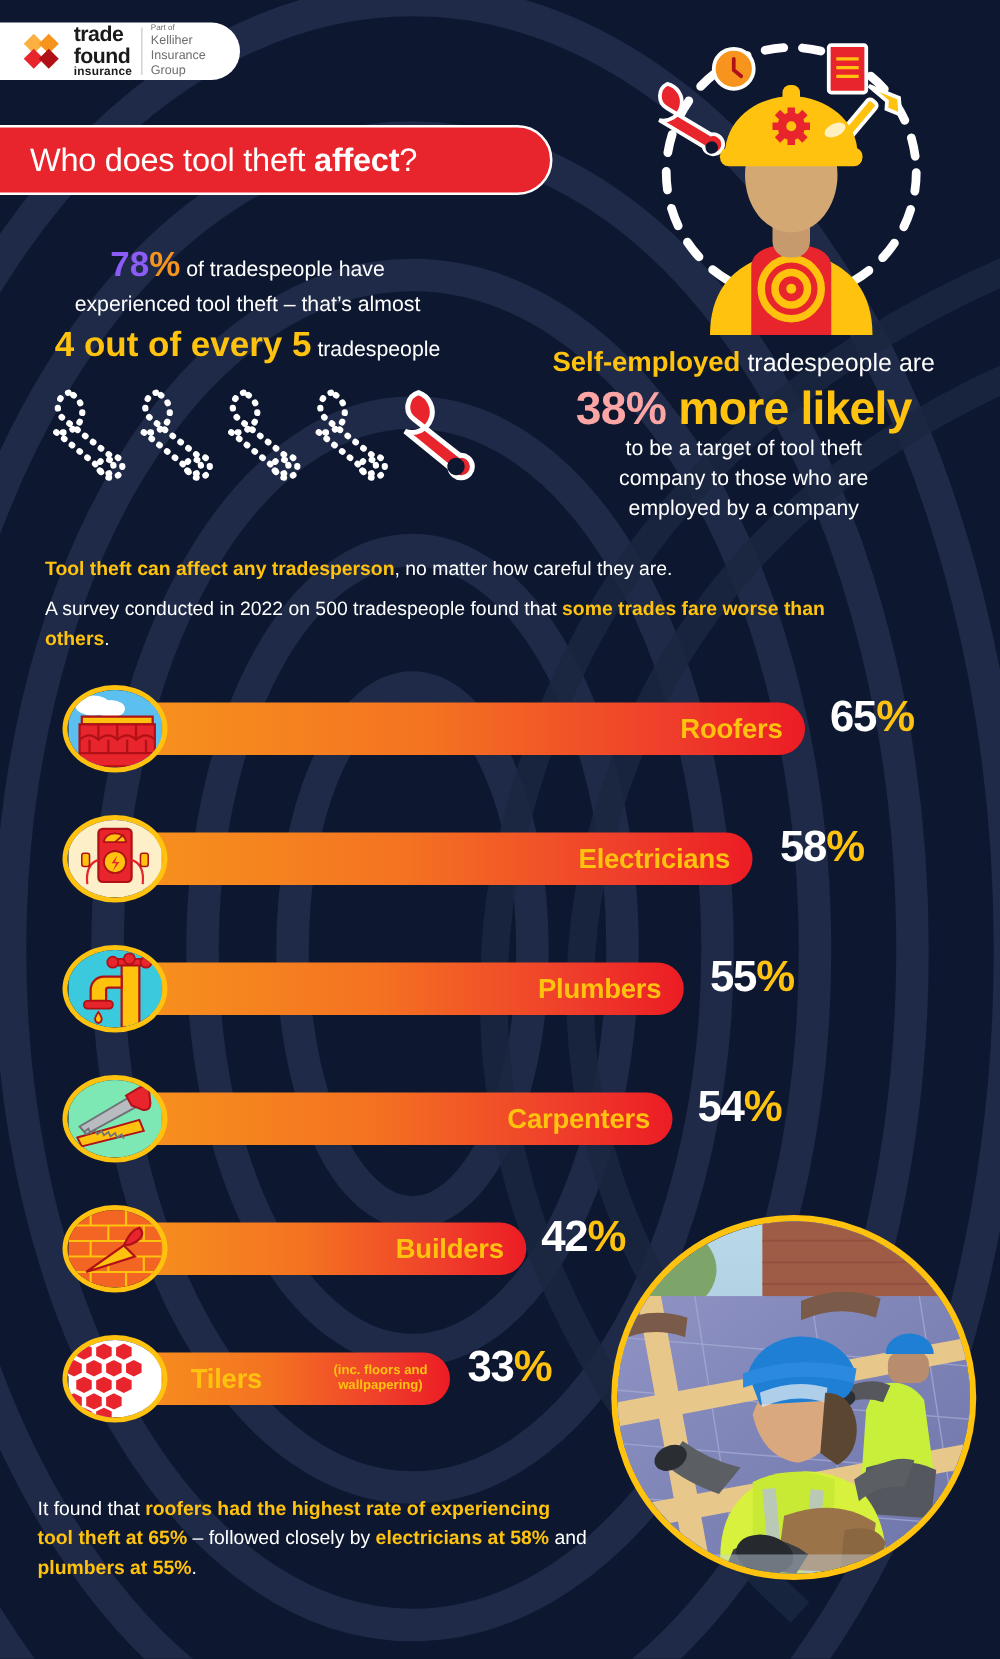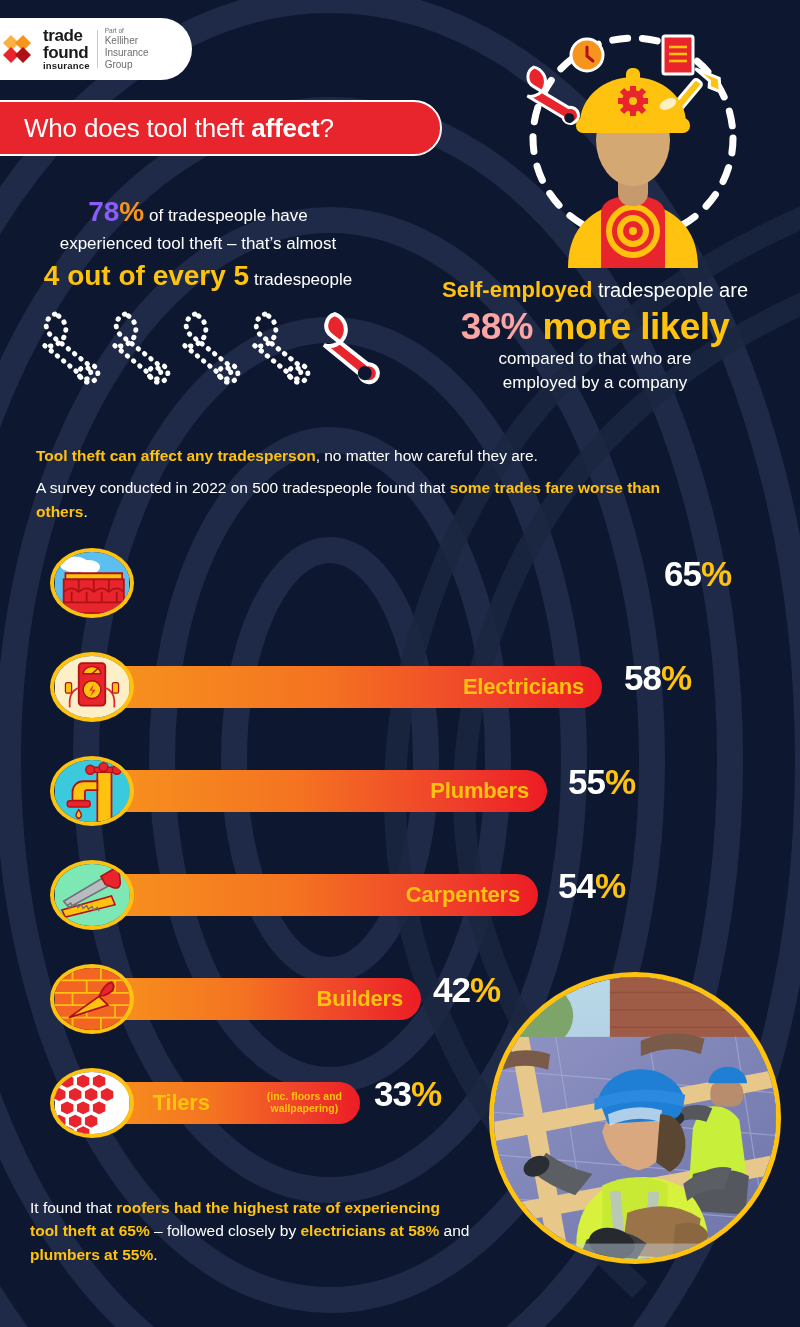--- a/index.html
+++ b/index.html
@@ -6,23 +6,23 @@
   html,body { background:#0b1326; }
   body {
     width:800px; height:1327px; position:relative; overflow:hidden;
     font-family:"Liberation Sans", sans-serif;
     background:#0d1830;
   }
   #bg-rings { position:absolute; inset:0; z-index:0; }
 
   
   .logo-plate {
-    position:absolute; left:0; top:18px; width:192px; height:62px;
+    position:absolute; left:0; top:18px; width:192px; height:46px;
     background:#ffffff; border-radius:0 31px 31px 0;
-    display:flex; align-items:center; z-index:5;
+    display:flex; align-items:center; padding-left:16px; z-index:5;
   }
   .logo-mark { width:34px; height:34px; flex:0 0 34px; margin-right:9px; }
   .logo-word { display:flex; align-items:center; }
   .logo-text { line-height:1.0; }
   .logo-trade, .logo-direct {
     font-size:17px; font-weight:bold; color:#1a1a1a; letter-spacing:-0.4px;
   }
   .logo-insurance {
     font-size:9.5px; font-weight:bold; color:#1a1a1a; letter-spacing:0.2px;
   }
@@ -246,21 +246,22 @@
   </g>
 </svg>
 
 <div class="stat-right">
   <div class="l1">
     <b>Self-employed</b><span> tradespeople are</span>
   </div>
   <div class="l2">
     <span class="pc">38%</span><span> more likely</span>
   </div>
-  <div>compared to that who are</div>
+  <div>to be a target of tool theft</div>
+  <div>company to those who are</div>
   <div>employed by a company</div>
 </div>
 
 <div class="intro">
   <div class="p1">
     <b>Tool theft can affect any tradesperson</b><span>, no matter how careful they are.</span>
   </div>
   <div class="p2">
     <span>A survey conducted in 2022 on 500 tradespeople found that </span><b>some trades fare worse than others</b><span>.</span>
   </div>
@@ -281,20 +282,23 @@
           <line x1="10" y1="57" x2="78" y2="57"></line>
           <line x1="27" y1="31" x2="27" y2="45"></line>
             <line x1="44" y1="31" x2="44" y2="45"></line>
             <line x1="61" y1="31" x2="61" y2="45"></line>
           <line x1="19" y1="45" x2="19" y2="57"></line>
             <line x1="36" y1="45" x2="36" y2="57"></line>
           <line x1="53" y1="45" x2="53" y2="57"></line>
             <line x1="70" y1="45" x2="70" y2="57"></line>
         </g>
       </svg>
+    </div>
+    <div class="bar" style="width: 549px;">
+      <span class="bar-label">Roofers</span>
     </div>
     <div class="pct" style="left: 664px;">
       <span>65</span><span class="s">%</span>
     </div>
   </div>
 
   <div class="row">
     <div class="badge">
       <svg viewBox="0 0 84 70">
         <rect width="84" height="70" fill="#fdf0c8"></rect>

